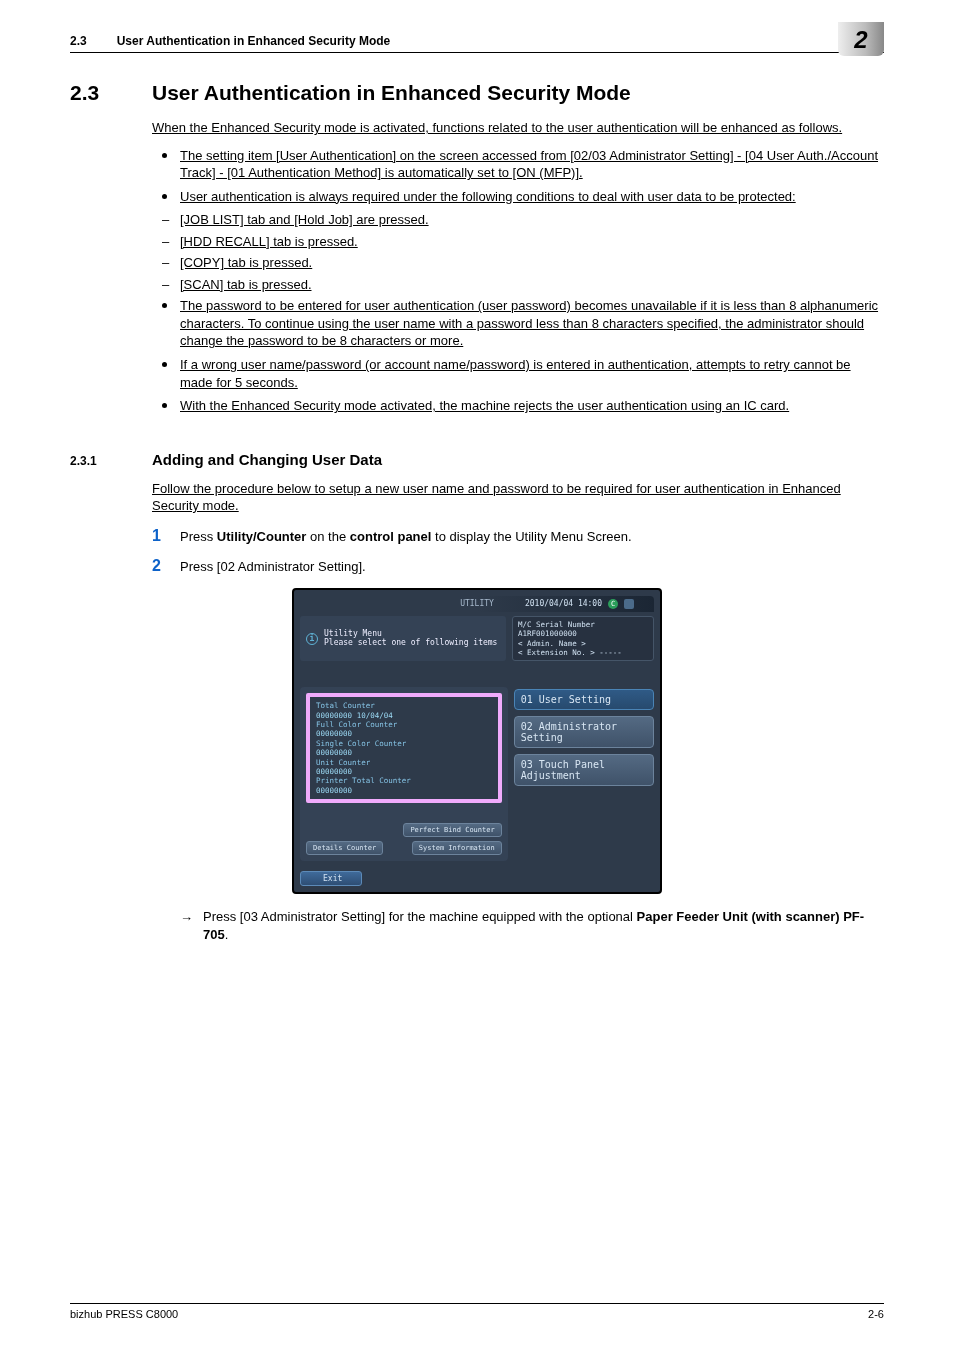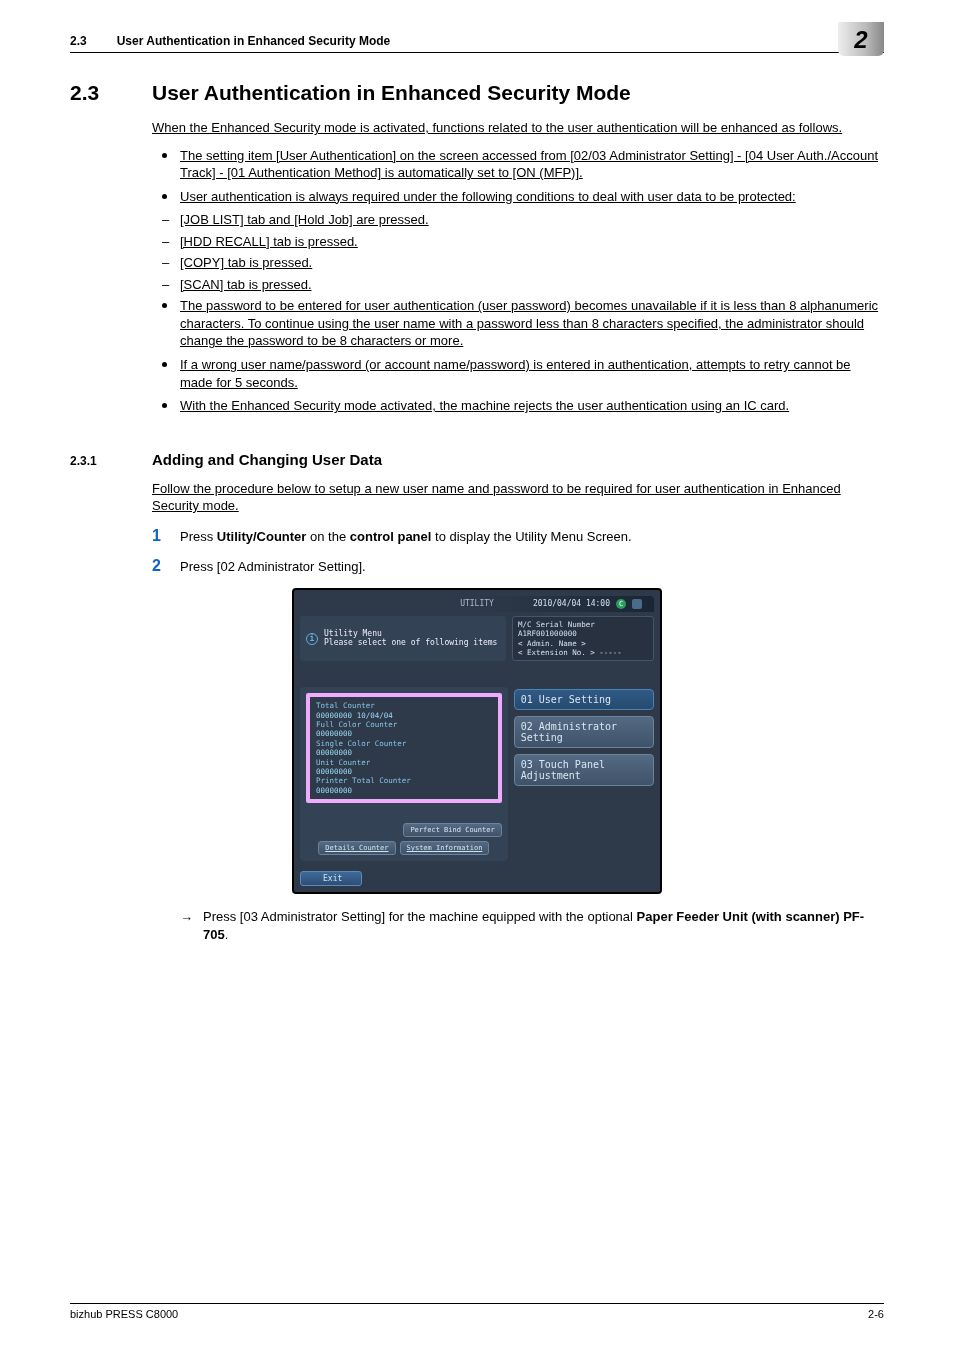--- a/index.html
+++ b/index.html
@@ -131,21 +131,21 @@
     font-size: 8.5px;
     position: relative;
     padding: 6px;
   }
   .ss-topbar {
     display: flex;
     justify-content: flex-end;
     align-items: center;
     gap: 6px;
     height: 16px;
-    padding-right: 12px;
+    padding-right: 20px;
     background: linear-gradient(to right, #2e3a4a 0%, #2e3a4a 50%, #1b2634 100%);
     border-radius: 4px 4px 0 0;
     position: relative;
   }
   .ss-topbar-title {
     position: absolute;
     left: 50%;
     transform: translateX(-50%);
     color: #a8bace;
     font-size: 8px;
@@ -377,21 +377,21 @@
           <div class="val">00000000</div>
           <div>Single Color Counter</div>
           <div class="val">00000000</div>
           <div>Unit Counter</div>
           <div class="val">00000000</div>
           <div>Printer Total Counter</div>
           <div class="val">00000000</div>
         </div>
         <div class="ss-left-buttons">
           <div class="ss-btn">Perfect Bind Counter</div>
-          <div style="width:100%; display:flex; gap:4px; justify-content:center;text-decoration:underline;">
+          <div style="width:100%; display:flex; gap:4px; justify-content:space-between;">
             <div class="ss-btn">Details Counter</div>
             <div class="ss-btn">System Information</div>
           </div>
         </div>
       </div>
       <div class="ss-right">
         <div class="menu-btn selected">01 User Setting</div>
         <div class="menu-btn">02 Administrator Setting</div>
         <div class="menu-btn">03 Touch Panel Adjustment</div>
       </div>

